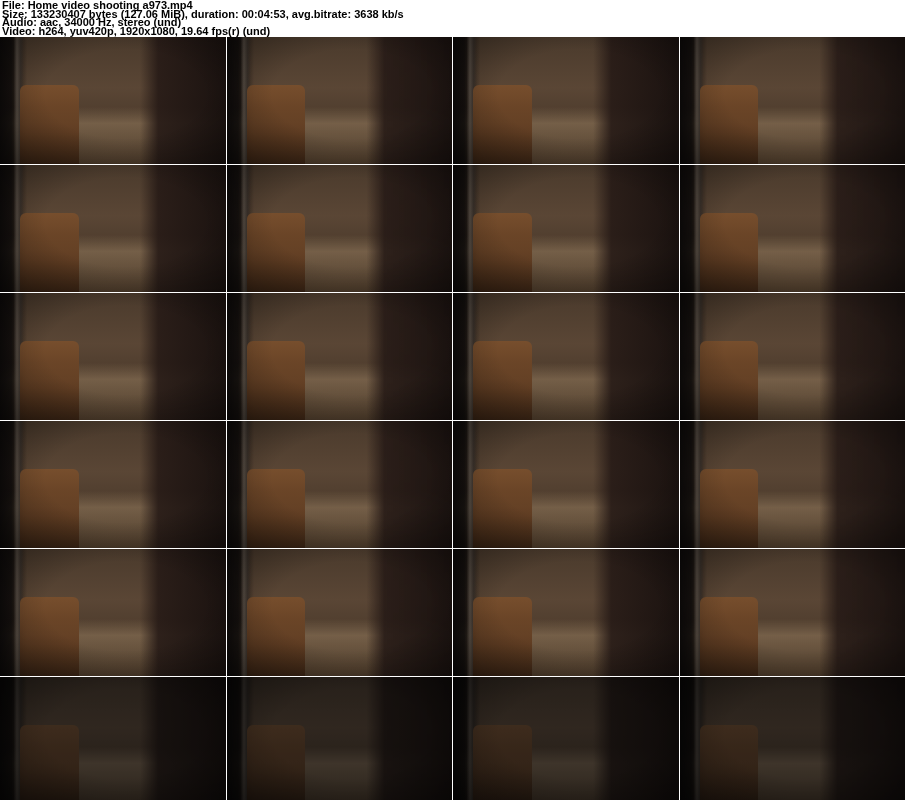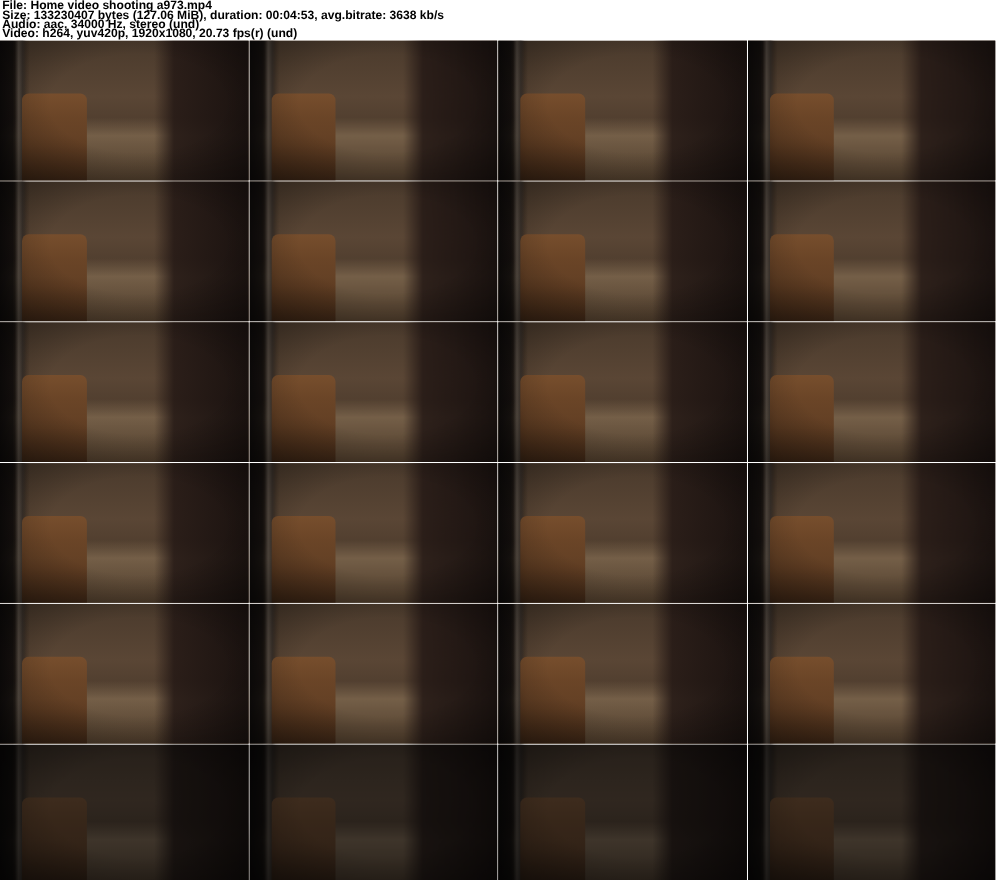--- a/index.html
+++ b/index.html
@@ -78,21 +78,21 @@
     filter: brightness(0.55) saturate(0.8);
   }
 </style>
 </head>
 <body>
 
 <div class="meta-header">
   <div class="meta-line">File: Home video shooting a973.mp4</div>
   <div class="meta-line">Size: 133230407 bytes (127.06 MiB), duration: 00:04:53, avg.bitrate: 3638 kb/s</div>
   <div class="meta-line">Audio: aac, 34000 Hz, stereo (und)</div>
-  <div class="meta-line">Video: h264, yuv420p, 1920x1080, 20.73 fps(r) (und)</div>
+  <div class="meta-line">Video: h264, yuv420p, 1920x1080, 19.64 fps(r) (und)</div>
 </div>
 
 <div class="sheet">
     <div class="thumb"></div>
     <div class="thumb"></div>
     <div class="thumb"></div>
     <div class="thumb"></div>
     <div class="thumb"></div>
     <div class="thumb"></div>
     <div class="thumb"></div>

